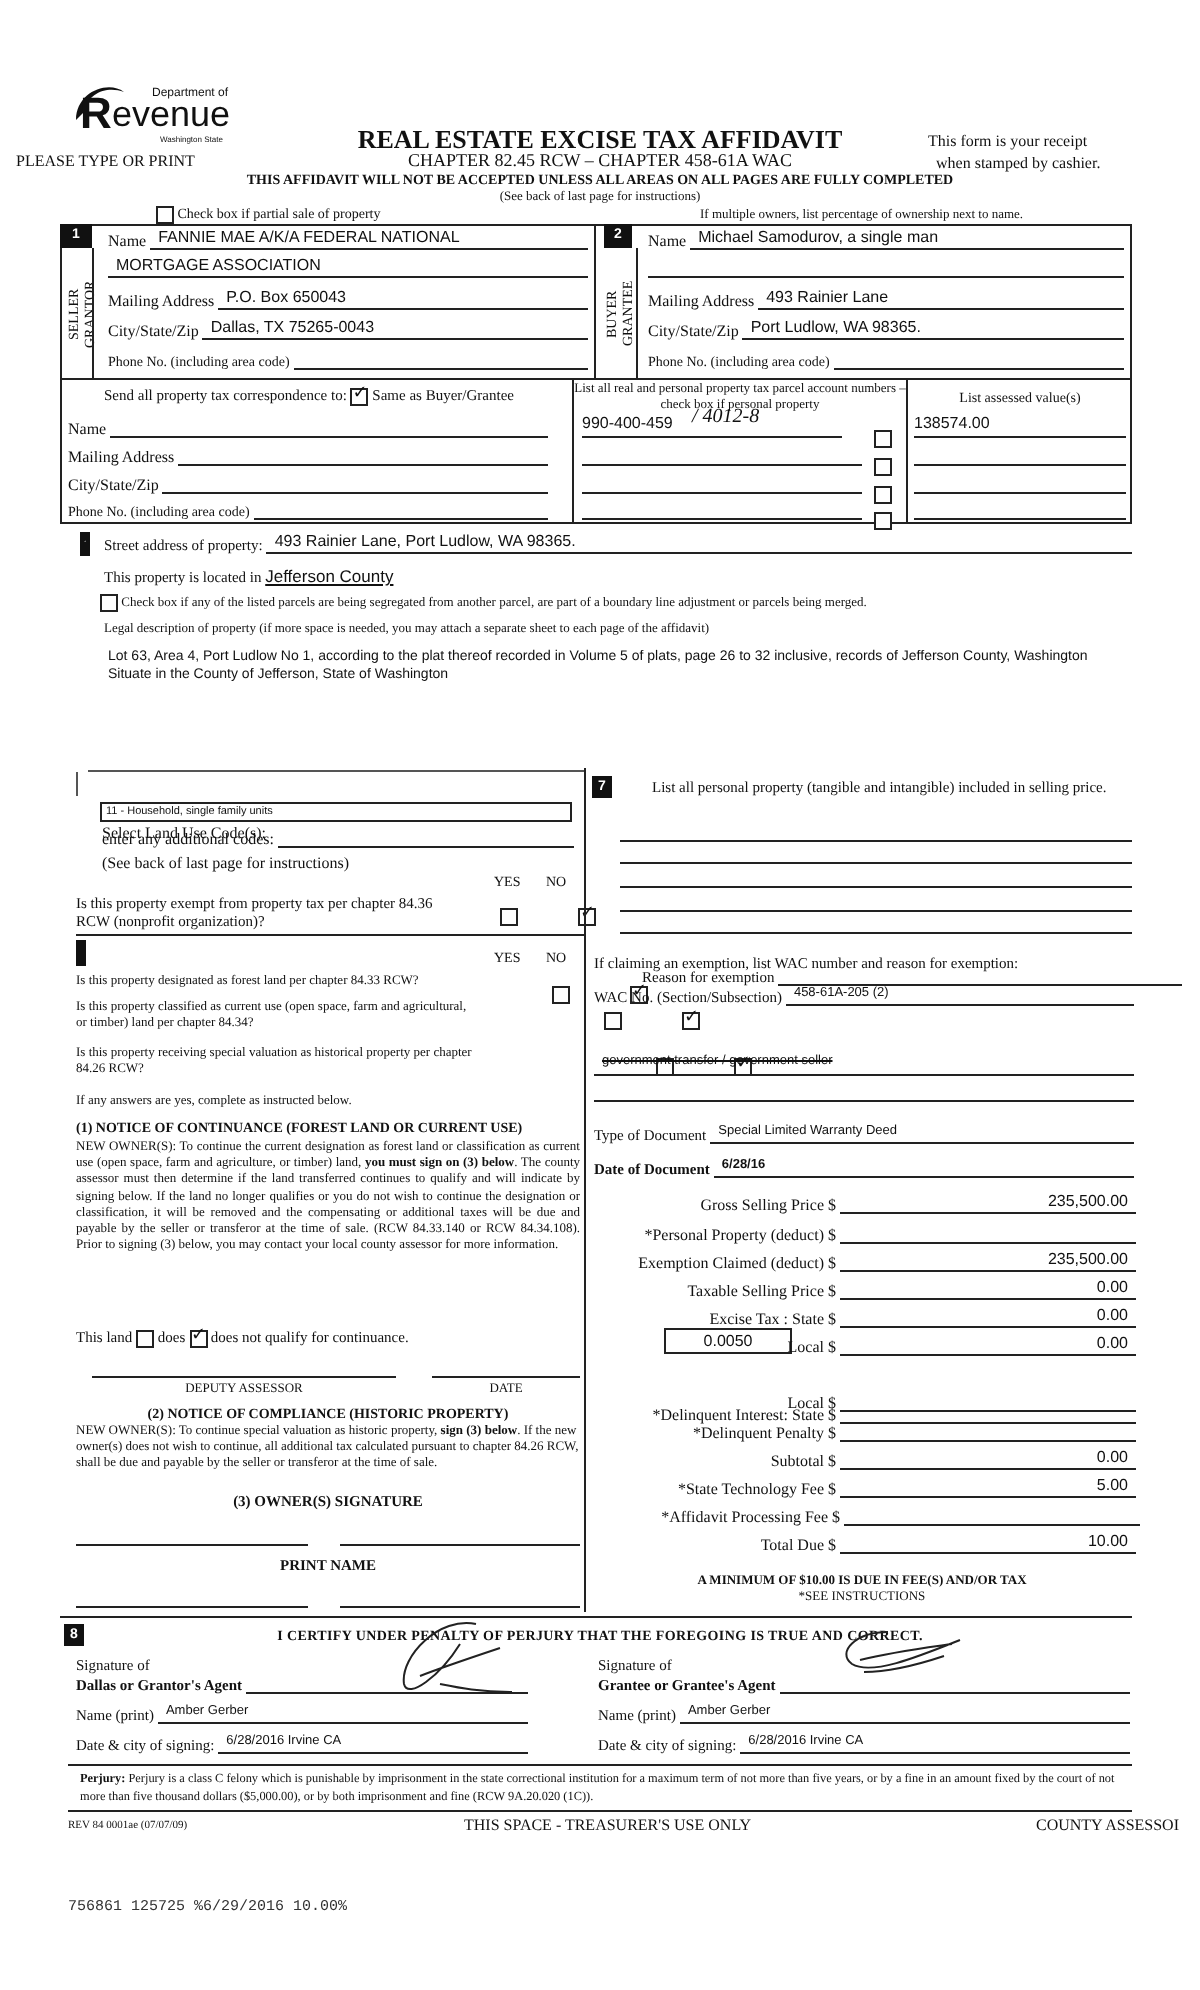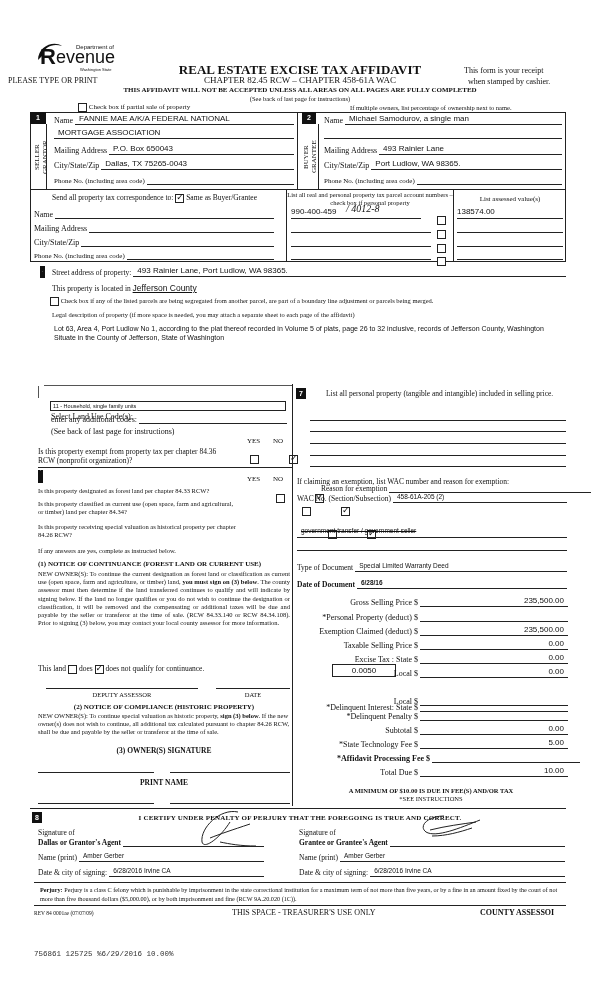--- a/index.html
+++ b/index.html
@@ -319,21 +319,21 @@
 <div class="money" style="left:262px;top:724px;">
   <span class="ml">Subtotal</span>
     <span class="md">$</span>
     <span class="mv">0.00</span>
 </div>
 <div class="money" style="left:262px;top:738px;">
   <span class="ml">*State Technology Fee</span>
     <span class="md">$</span>
     <span class="mv">5.00</span>
 </div>
-<div class="money" style="left:274px;top:752px;font-weight:bold;">
+<div class="money" style="left:264px;top:752px;">
   <span class="ml">*Affidavit Processing Fee</span>
     <span class="md">$</span>
     <span class="mv"></span>
 </div>
 <div class="money" style="left:262px;top:766px;">
   <span class="ml">Total Due</span>
     <span class="md">$</span>
     <span class="mv">10.00</span>
 </div>
 <div class="abs" style="left:296px;top:787px;width:270px;text-align:center;font-size:6.5px;font-weight:bold;">A MINIMUM OF $10.00 IS DUE IN FEE(S) AND/OR TAX</div>
@@ -380,17 +380,17 @@
 
 
 <div class="abs" style="left:34px;top:882px;width:532px;height:1px;background:#222;"></div>
 <div class="abs" style="left:40px;top:886px;width:526px;font-size:6.2px;line-height:8.5px;">
   <b>Perjury:</b>
   <span>Perjury is a class C felony which is punishable by imprisonment in the state correctional institution for a maximum term of not more than five years, or by a fine in an amount fixed by the court of not more than five thousand dollars ($5,000.00), or by both imprisonment and fine (RCW 9A.20.020 (1C)).</span>
 </div>
 <div class="abs" style="left:34px;top:905px;width:532px;height:1px;background:#222;"></div>
 <div class="abs" style="left:34px;top:910px;font-size:5.5px;">REV 84 0001ae (07/07/09)</div>
 <div class="abs" style="left:232px;top:908px;font-size:8px;">THIS SPACE - TREASURER'S USE ONLY</div>
-<div class="abs" style="left:480px;top:908px;font-size:8px;white-space:nowrap;font-weight:bold;">COUNTY ASSESSOI</div>
+<div class="abs" style="left:518px;top:908px;font-size:8px;white-space:nowrap;">COUNTY ASSESSOI</div>
 <div class="abs mono" style="left:34px;top:950px;font-size:7.5px;color:#333;">756861 125725 %6/29/2016 10.00%</div>
 
 
 
 
 </body></html>

